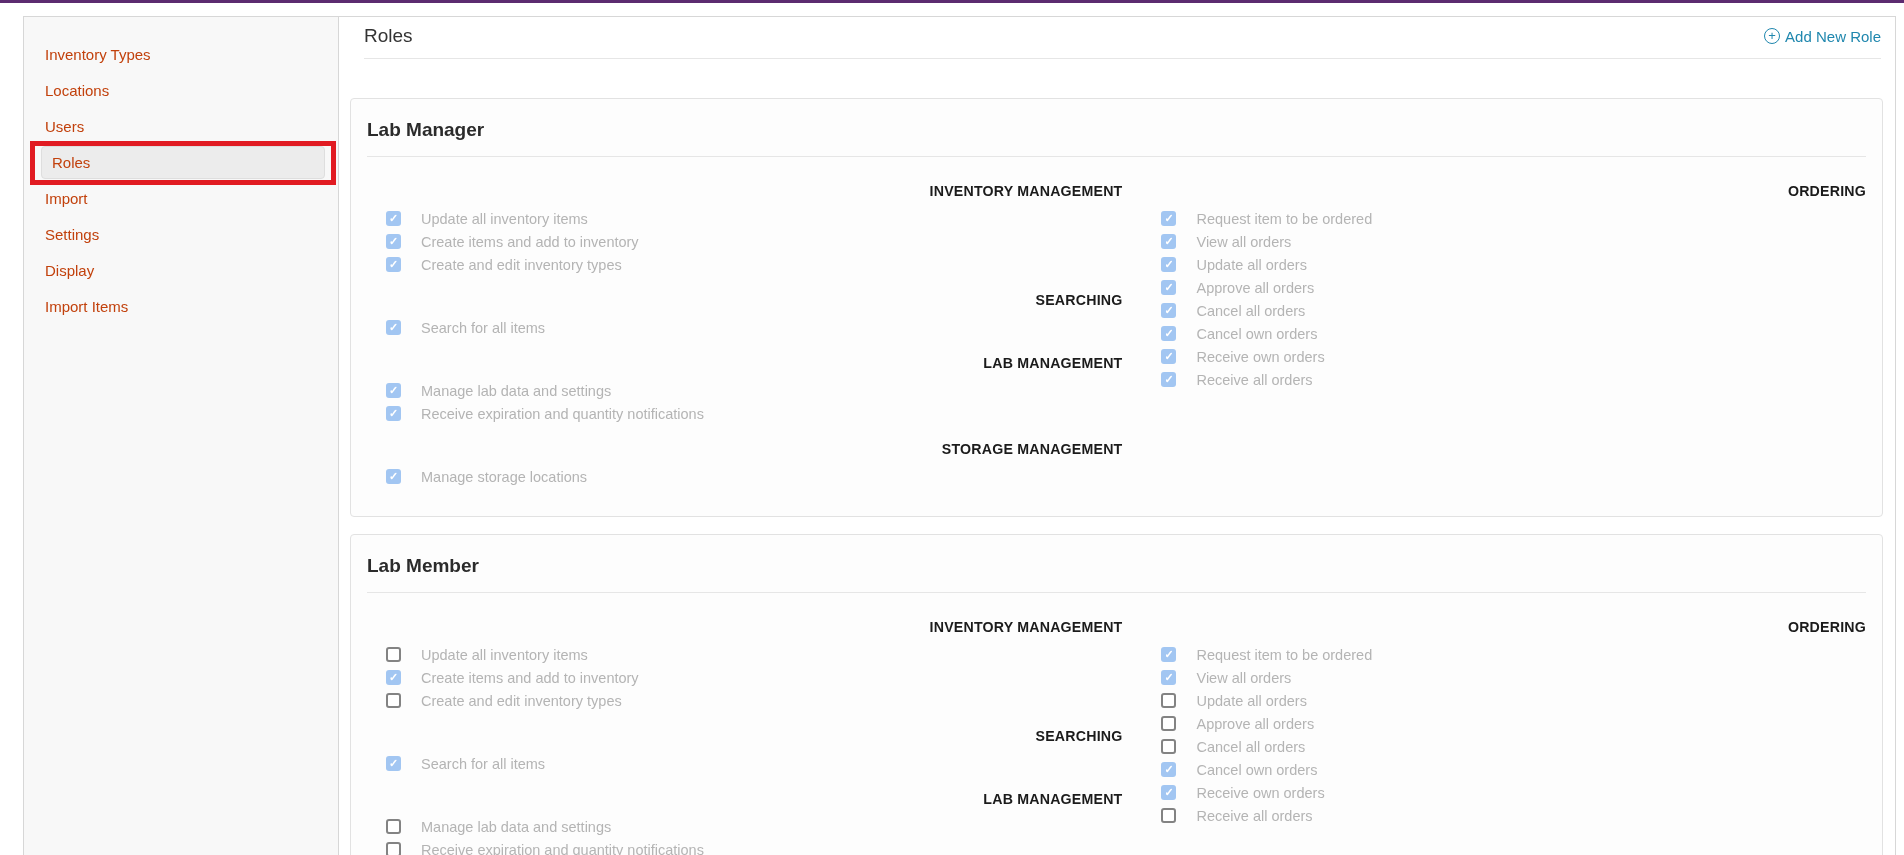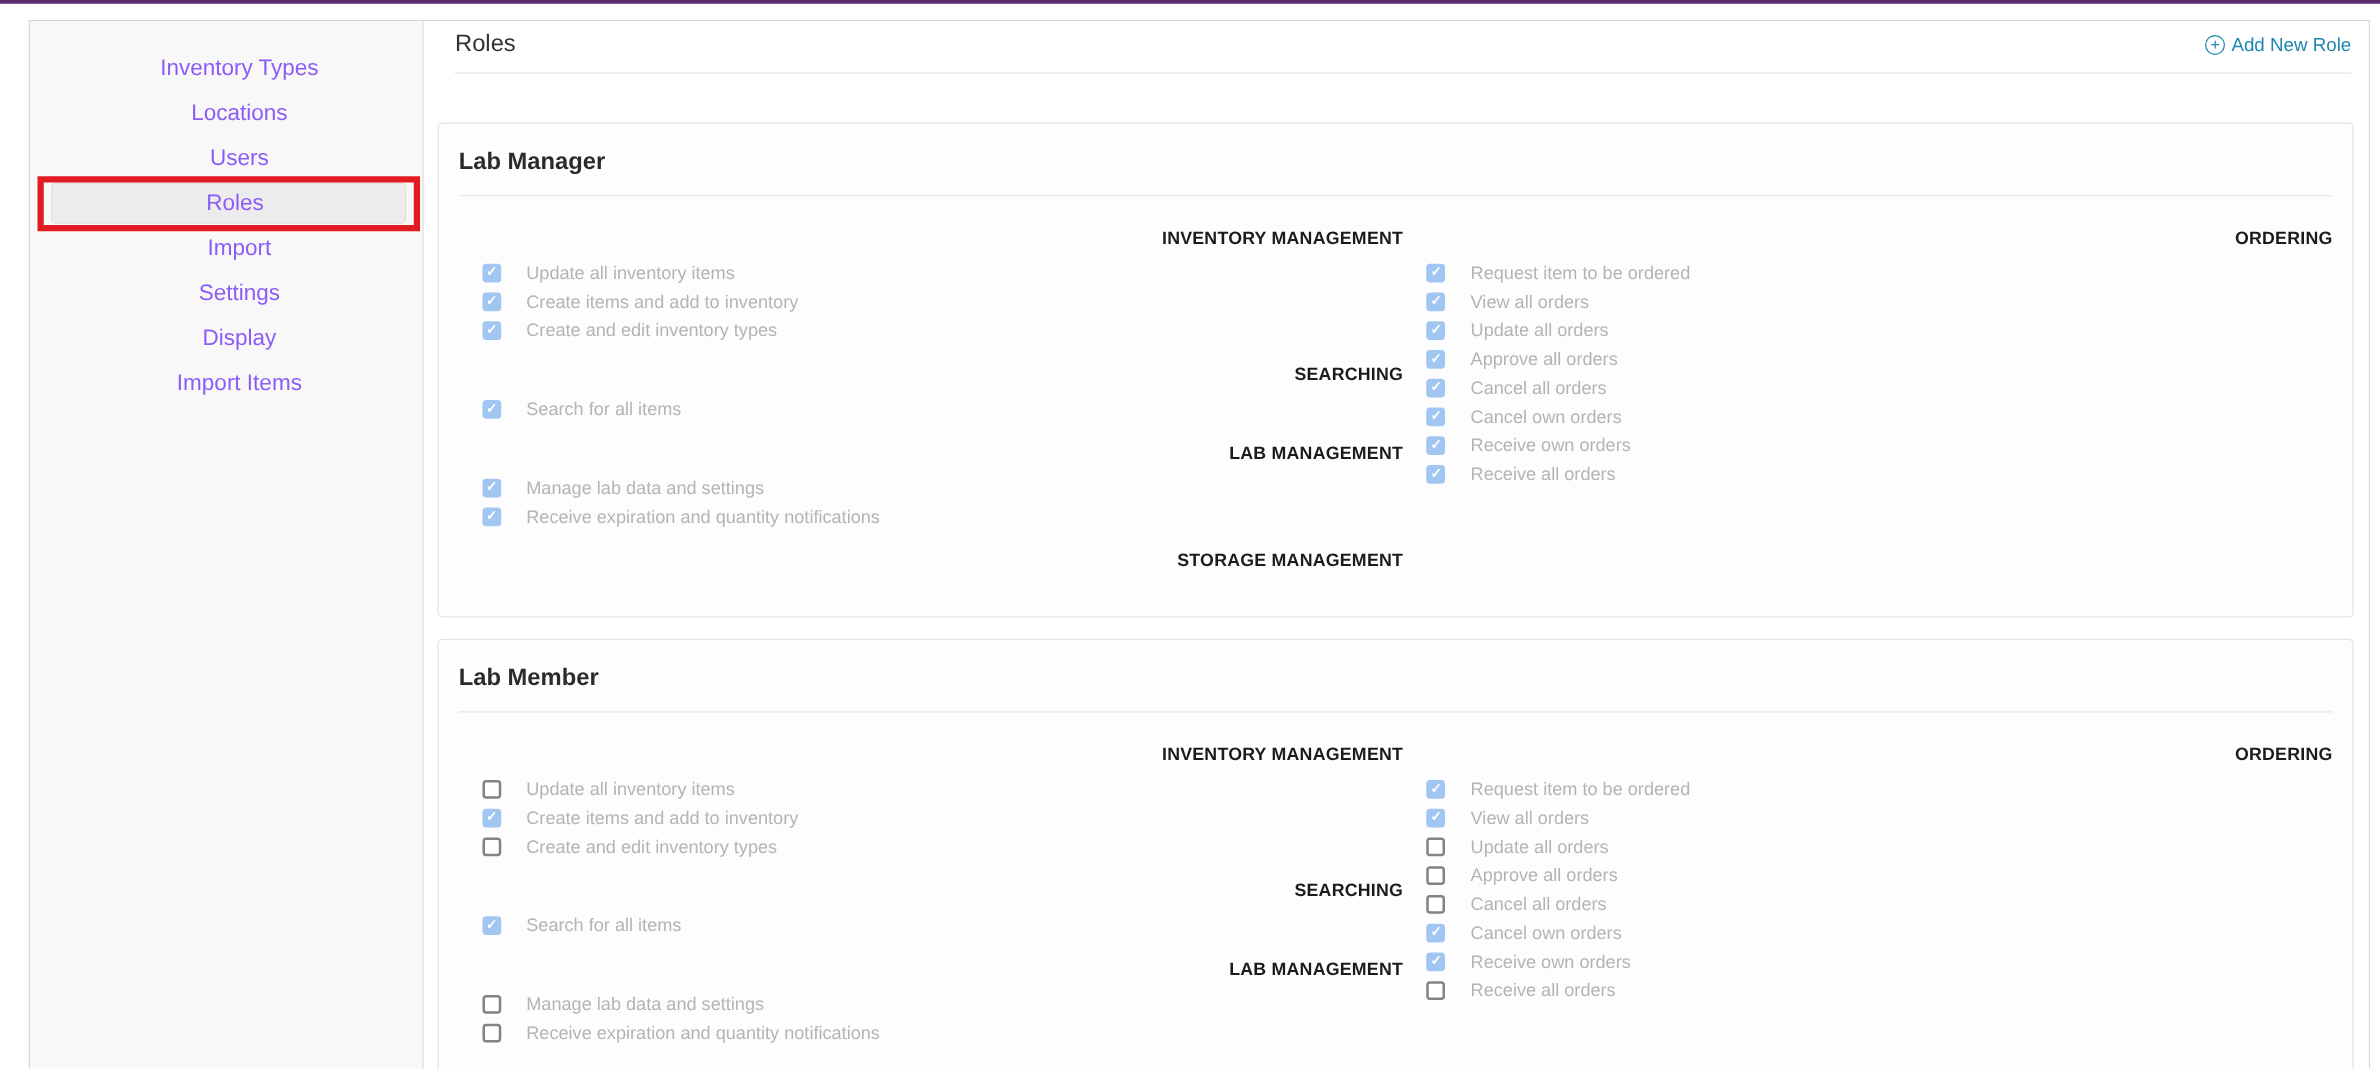--- a/index.html
+++ b/index.html
@@ -14,21 +14,21 @@
     position:absolute; top:16px; left:23px; right:8px; bottom:-40px;
     border:1px solid #d7d7d7; border-bottom:none; display:flex; background:#fff;
   }
   
   .sidebar {
     width:315px; flex:0 0 315px; background:#f8f8f8;
     border-right:1px solid #d7d7d7; padding-top:19px;
   }
   .sidebar-item {
     height:36px; display:flex; align-items:center;
-    padding-left:21px; font-size:18px; color:#8b5cf6; cursor:pointer;justify-content:center;
+    padding-left:21px; font-size:15px; color:#c2410c; cursor:pointer;
   }
   .sidebar-item.active {
     position:relative; height:33px; margin:2px 13px 1px 17px;
     padding-left:10px; background:#ececec;
     border:1px solid #dedede; border-radius:4px;
   }
   .red-highlight {
     position:absolute; top:-6px; bottom:-7px; left:-12px; right:-12px;
     border:5px solid #e11b22; pointer-events:none;
   }
@@ -55,21 +55,21 @@
     border:1px solid #e2e2e2; border-radius:4px;
     padding:16px 16px 28px 16px;
   }
   .role-card + .role-card { margin-top:17px; }
   .role-name {
     font-size:19px; font-weight:bold; color:#2b2b2b;
     padding:4px 0 15px 0; border-bottom:1px solid #e6e6e6; margin-bottom:10px;
   }
   .perm-columns { display:flex; align-items:flex-start;text-align:right; }
   .perm-col-left  { flex:0 0 50.4%; }
-  .perm-col-right { flex:1 1 auto; }
+  .perm-col-right { flex:1 1 auto;margin-left:20px; }
   .perm-section { margin-top:16px; }
   .perm-heading {
     font-size:14.2px; font-weight:bold; color:#1b1b1b;
     letter-spacing:.2px; margin-bottom:8px;
   }
   .perm-row {
     display:flex; align-items:center; gap:20px;
     height:23px; padding-left:19px;
   }
   .perm-label { font-size:14.5px; color:#b4b4b4; }
@@ -172,20 +172,26 @@
     <span class="perm-label">Manage lab data and settings</span>
   </div>
                   <div class="perm-row">
     <span class="checkbox checked"></span>
     <span class="perm-label">Receive expiration and quantity notifications</span>
   </div>
                 </div>
   </div>
               <div class="perm-section">
     <div class="perm-heading">STORAGE MANAGEMENT</div>
+    <div>
+                  <div class="perm-row">
+    <span class="checkbox checked"></span>
+    <span class="perm-label">Manage storage locations</span>
+  </div>
+                </div>
   </div>
             </div>
       <div class="perm-col-right">
               <div class="perm-section">
     <div class="perm-heading">ORDERING</div>
     <div>
                   <div class="perm-row">
     <span class="checkbox checked"></span>
     <span class="perm-label">Request item to be ordered</span>
   </div>

